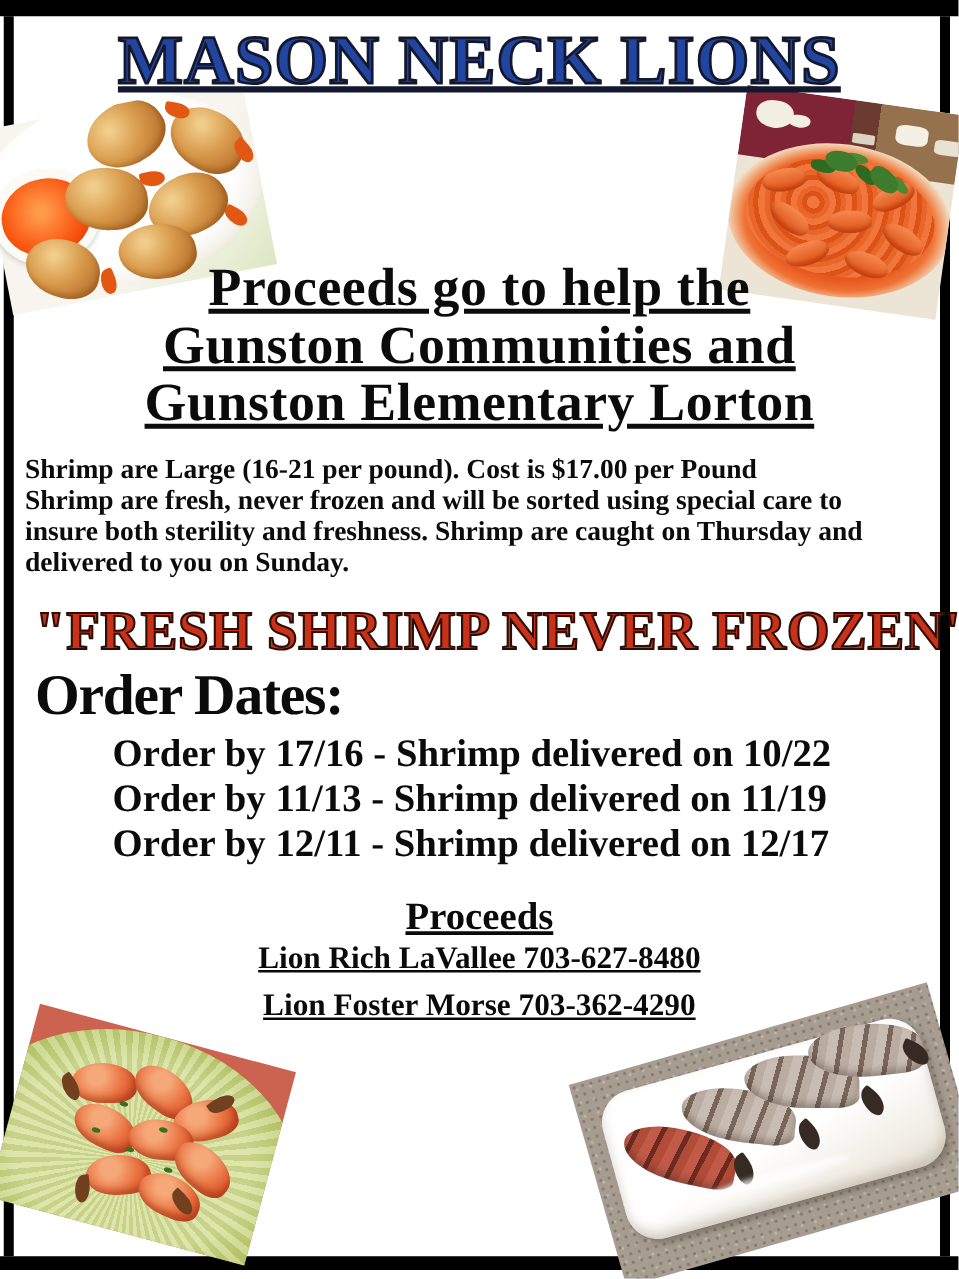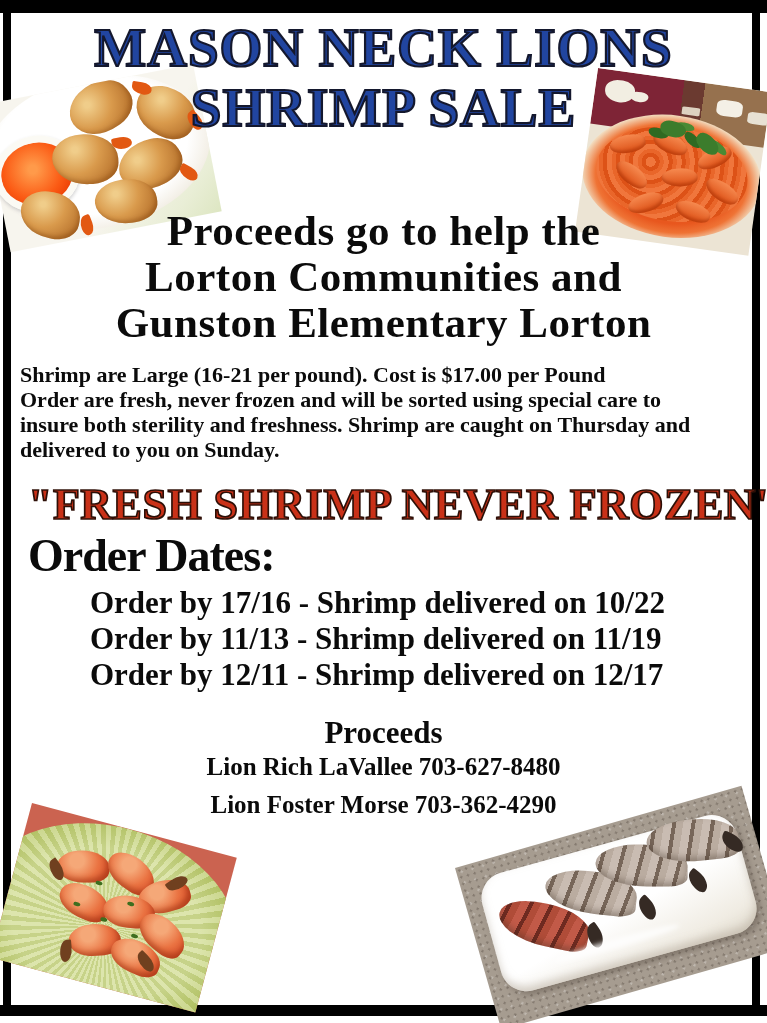--- a/index.html
+++ b/index.html
@@ -10,21 +10,21 @@
   }
   
   .bar{position:absolute;background:var(--frame,#000);z-index:1;}
   .bar-top{left:0;top:0;width:767px;height:13px;}
   .bar-bottom{left:0;top:1005px;width:767px;height:11px;}
   .bar-left{left:3px;top:13px;width:8px;height:992px;}
   .bar-right{left:752px;top:13px;width:8px;height:992px;}
 
   
   .txt{position:absolute;z-index:5;white-space:nowrap;}
-  .center{left:0;width:767px;text-align:center;}
+  .center{left:0;width:767px;text-align:center;text-decoration:underline;}
 
   .title{top:18px;font-size:55px;line-height:60px;letter-spacing:1px;
          color:var(--title-blue,#2145a0);-webkit-text-stroke:2.2px #14182e;}
   .beneficiary{top:208px;font-size:43px;line-height:46px;letter-spacing:.5px;color:#0b0b0b;}
   .details{left:20px;top:362px;font-size:22px;line-height:25px;color:#0b0b0b;}
   .slogan{left:28px;top:482px;font-size:44px;line-height:46px;letter-spacing:.5px;
           color:var(--slogan-red,#c93118);-webkit-text-stroke:1.7px #2d0f07;}
   .order-heading{left:28px;top:532px;font-size:46px;line-height:48px;letter-spacing:-1px;color:#0b0b0b;}
   .order-lines{left:90px;top:585px;font-size:31px;line-height:36.5px;color:#0b0b0b;}
   .contacts-heading{top:716px;font-size:31px;line-height:34px;}
@@ -163,28 +163,27 @@
     <span class="p4s" style="left:134px;top:28px;transform:rotate(16deg)"></span>
     <span class="p4s" style="left:190px;top:18px;transform:rotate(10deg)"></span>
     <span class="p4t" style="left:104px;top:96px;transform:rotate(70deg)"></span>
     <span class="p4t" style="left:162px;top:84px;transform:rotate(62deg)"></span>
     <span class="p4t" style="left:218px;top:72px;transform:rotate(55deg)"></span>
     <span class="p4t" style="left:262px;top:44px;transform:rotate(40deg)"></span>
     <span class="glare"></span>
   </div>
 
   <div class="txt center title" style="top:18px">MASON NECK LIONS</div>
-  <div class="txt center title" style="top:78px">SHRIMP SALE</div>
 
   <div class="txt center beneficiary" style="top:208px">Proceeds go to help the</div>
-  <div class="txt center beneficiary" style="top:254px">Lorton Communities and</div>
+  <div class="txt center beneficiary" style="top:254px">Gunston Communities and</div>
   <div class="txt center beneficiary" style="top:300px">Gunston Elementary Lorton</div>
 
   <div class="txt details" style="top:362px">Shrimp are Large (16-21 per pound). Cost is $17.00 per Pound</div>
-  <div class="txt details" style="top:387px">Order are fresh, never frozen and will be sorted using special care to</div>
+  <div class="txt details" style="top:387px">Shrimp are fresh, never frozen and will be sorted using special care to</div>
   <div class="txt details" style="top:412px">insure both sterility and freshness. Shrimp are caught on Thursday and</div>
   <div class="txt details" style="top:437px">delivered to you on Sunday.</div>
 
   <div class="txt slogan">"FRESH SHRIMP NEVER FROZEN'</div>
   <div class="txt order-heading">Order Dates:</div>
 
   <div class="txt order-lines" style="top:585px">Order by 17/16 - Shrimp delivered on 10/22</div>
   <div class="txt order-lines" style="top:621px">Order by 11/13 - Shrimp delivered on 11/19</div>
   <div class="txt order-lines" style="top:657px">Order by 12/11 - Shrimp delivered on 12/17</div>
 

